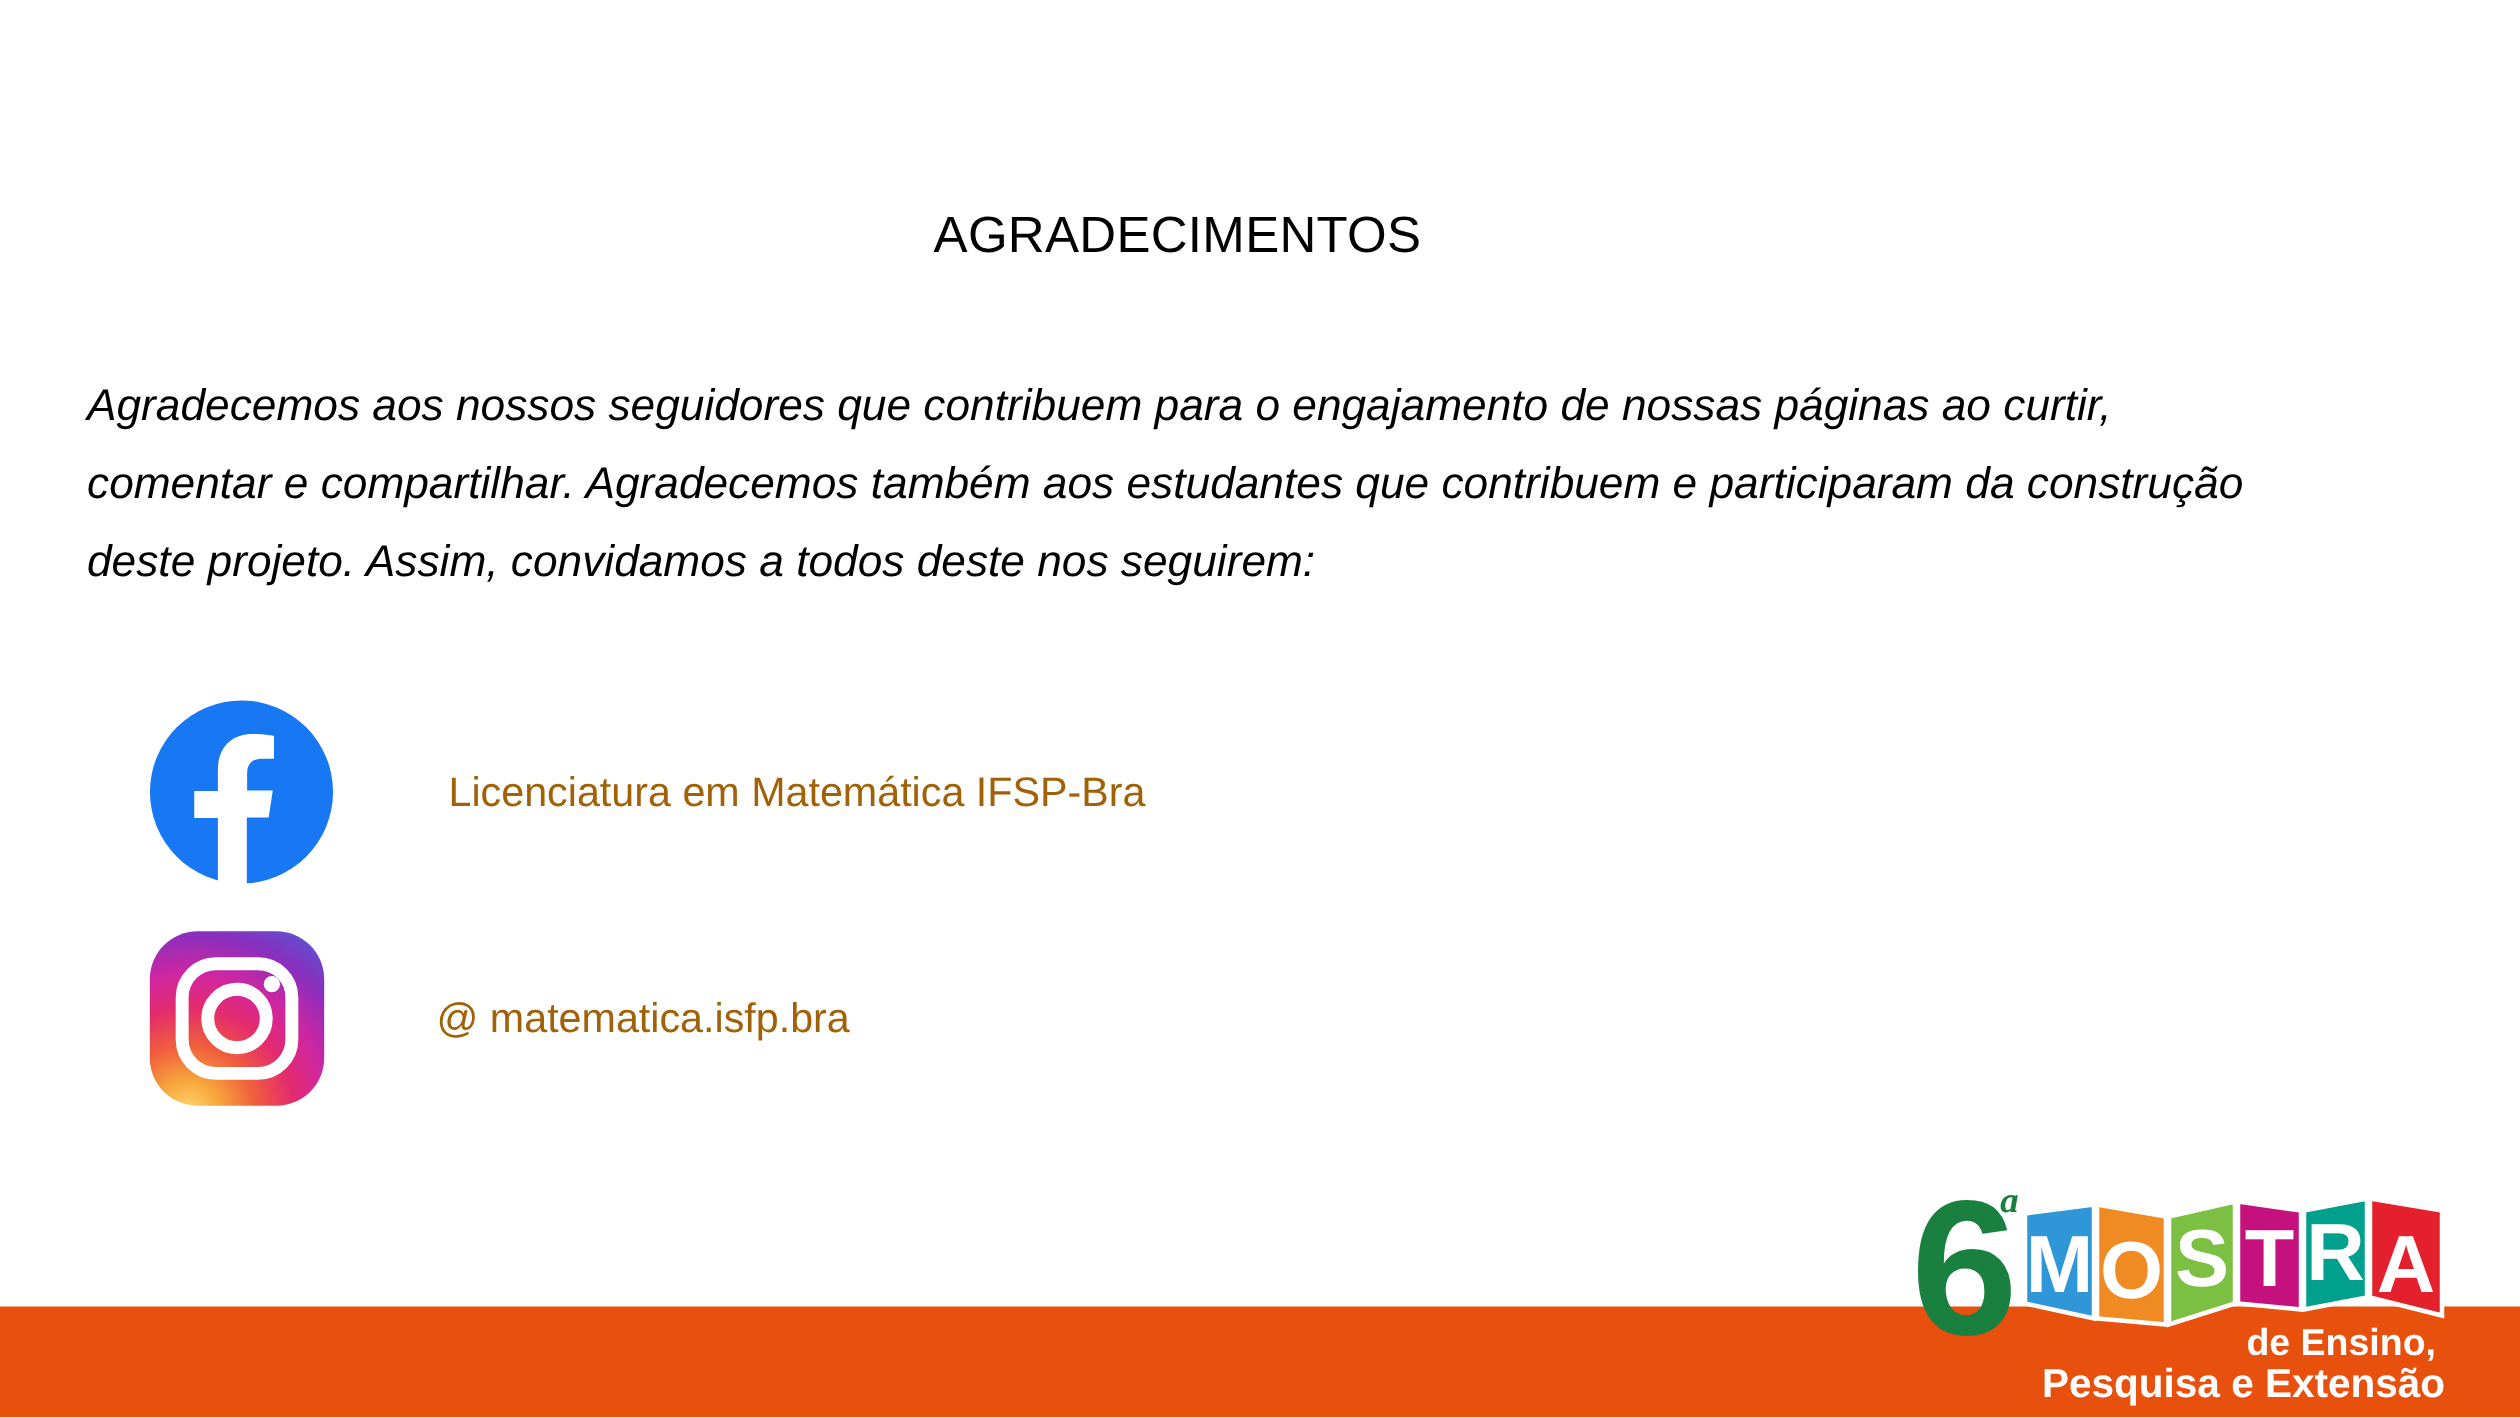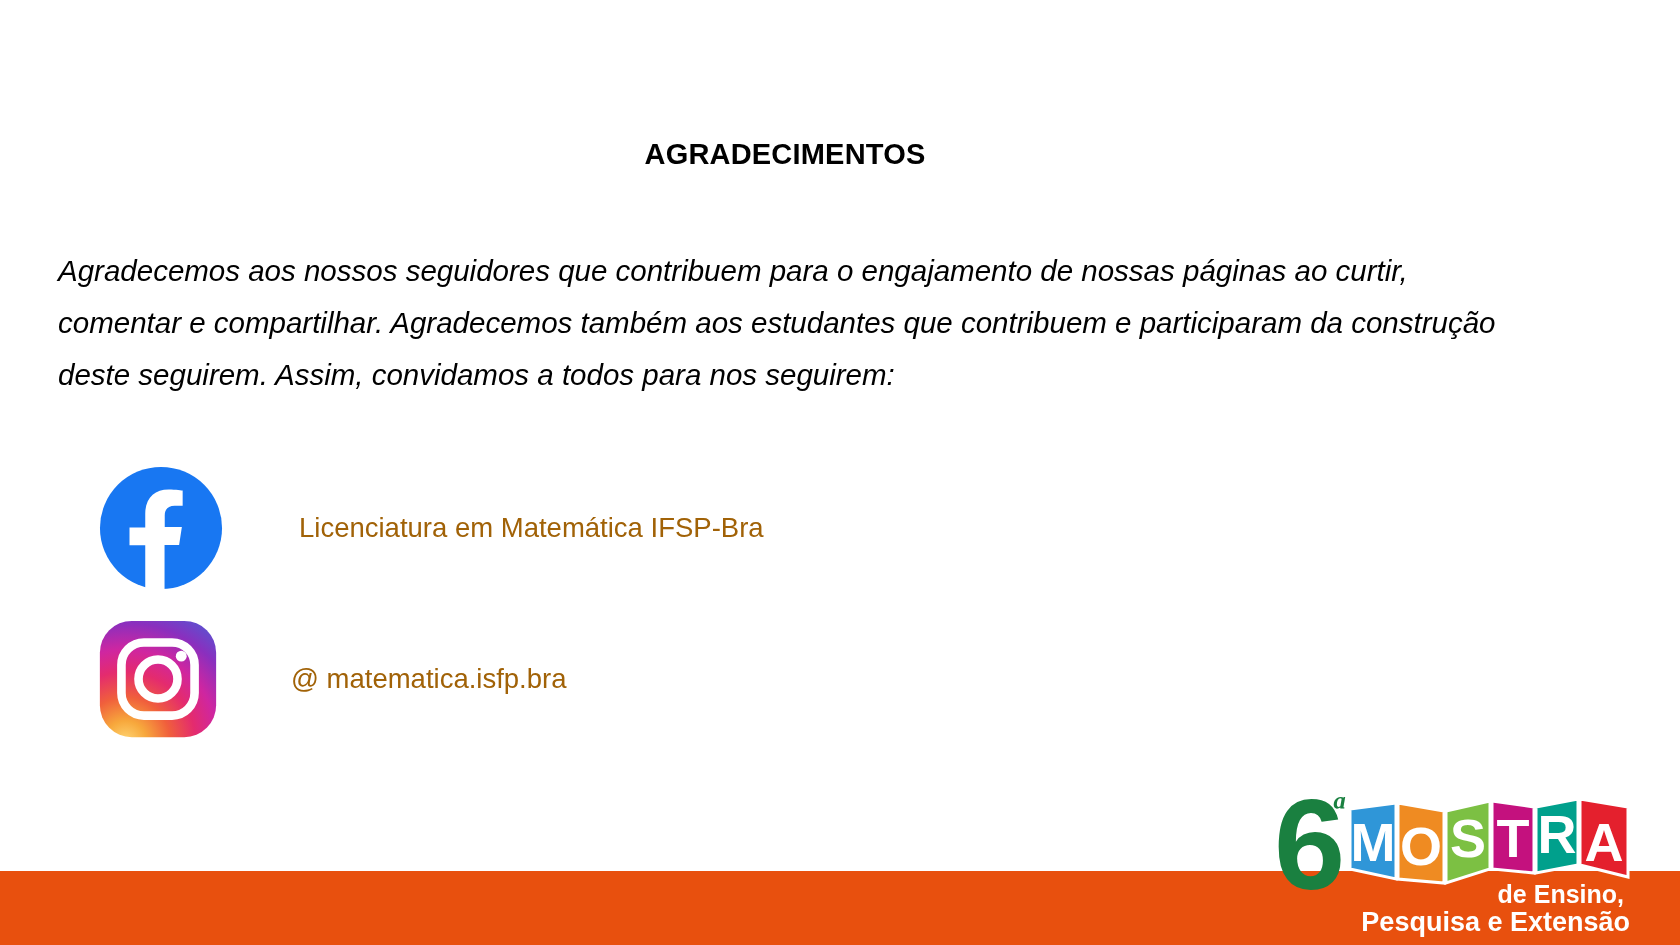--- a/index.html
+++ b/index.html
@@ -20,22 +20,22 @@
     background:#ffffff;
     overflow:hidden;
   }
 
   
   .slide-title {
     position:absolute;
     left:0; top:138px;
     width:1570px;
     text-align:center;
-    font-size:29px;
-    font-weight:bold;
+    font-size:34px;
+    font-weight:normal;
     letter-spacing:0.2px;
     color:#000;
   }
 
   
   .body-text {
     position:absolute;
     left:58px;
     top:245px;
     width:1455px;
@@ -97,21 +97,21 @@
 </head>
 <body>
 
 <div class="slide">
 
   <div class="slide-title">AGRADECIMENTOS</div>
 
   <div class="body-text">
     <span>Agradecemos aos nossos seguidores que contribuem para o engajamento de nossas páginas ao curtir,</span>
     <span>comentar e compartilhar. Agradecemos também aos estudantes que contribuem e participaram da construção</span>
-    <span style="text-align:left;">deste seguirem. Assim, convidamos a todos para nos seguirem:</span>
+    <span style="text-align:left;">deste projeto. Assim, convidamos a todos deste nos seguirem:</span>
   </div>
 
   <div class="social-list">
 
     <div class="social-row facebook">
       <span class="fb-wrap">
         <svg class="fb-icon" viewBox="0 0 64 64" aria-hidden="true">
           <circle cx="32" cy="32" r="31" fill="#1877f2"></circle>
           <path fill="#ffffff" d="M41.2 40.6l1.4-9.1h-8.7v-5.9c0-2.5 1.2-4.9 5.1-4.9h4V13s-3.6-.6-7.1-.6c-7.2 0-11.9 4.4-11.9 12.3v7h-8v9.1h8V64c1.6.2 3.2.4 4.9.4s3.3-.1 4.9-.4V40.6h7.4z"></path>
         </svg>

